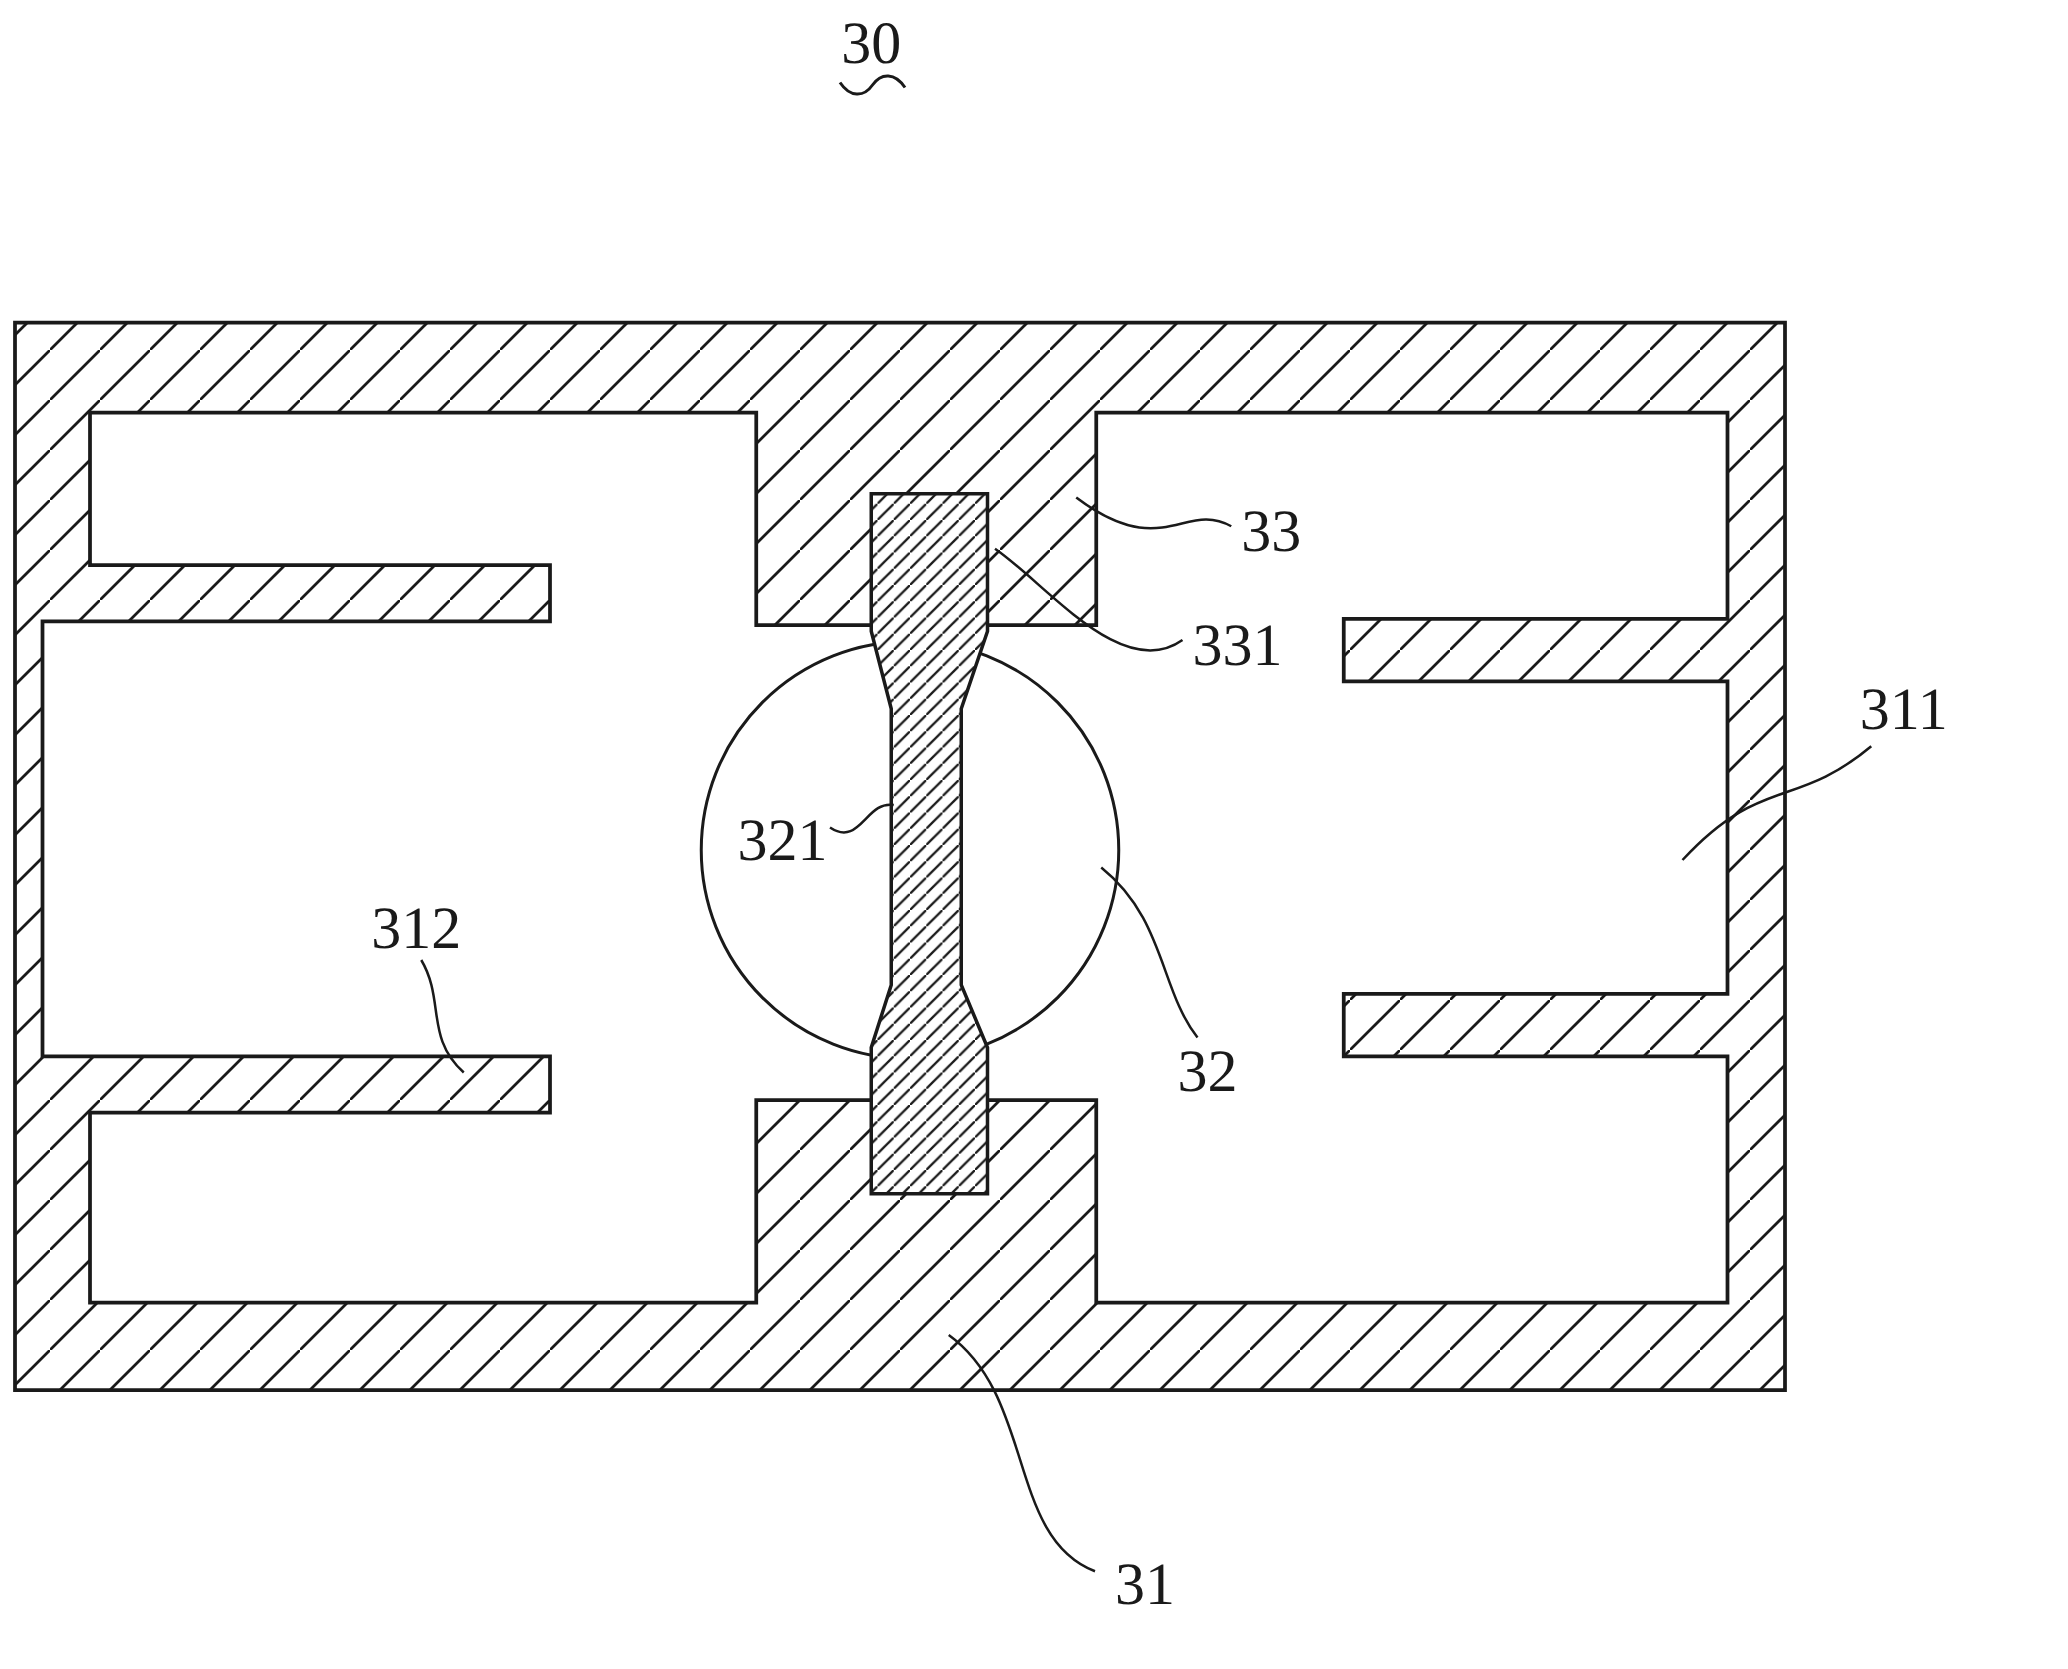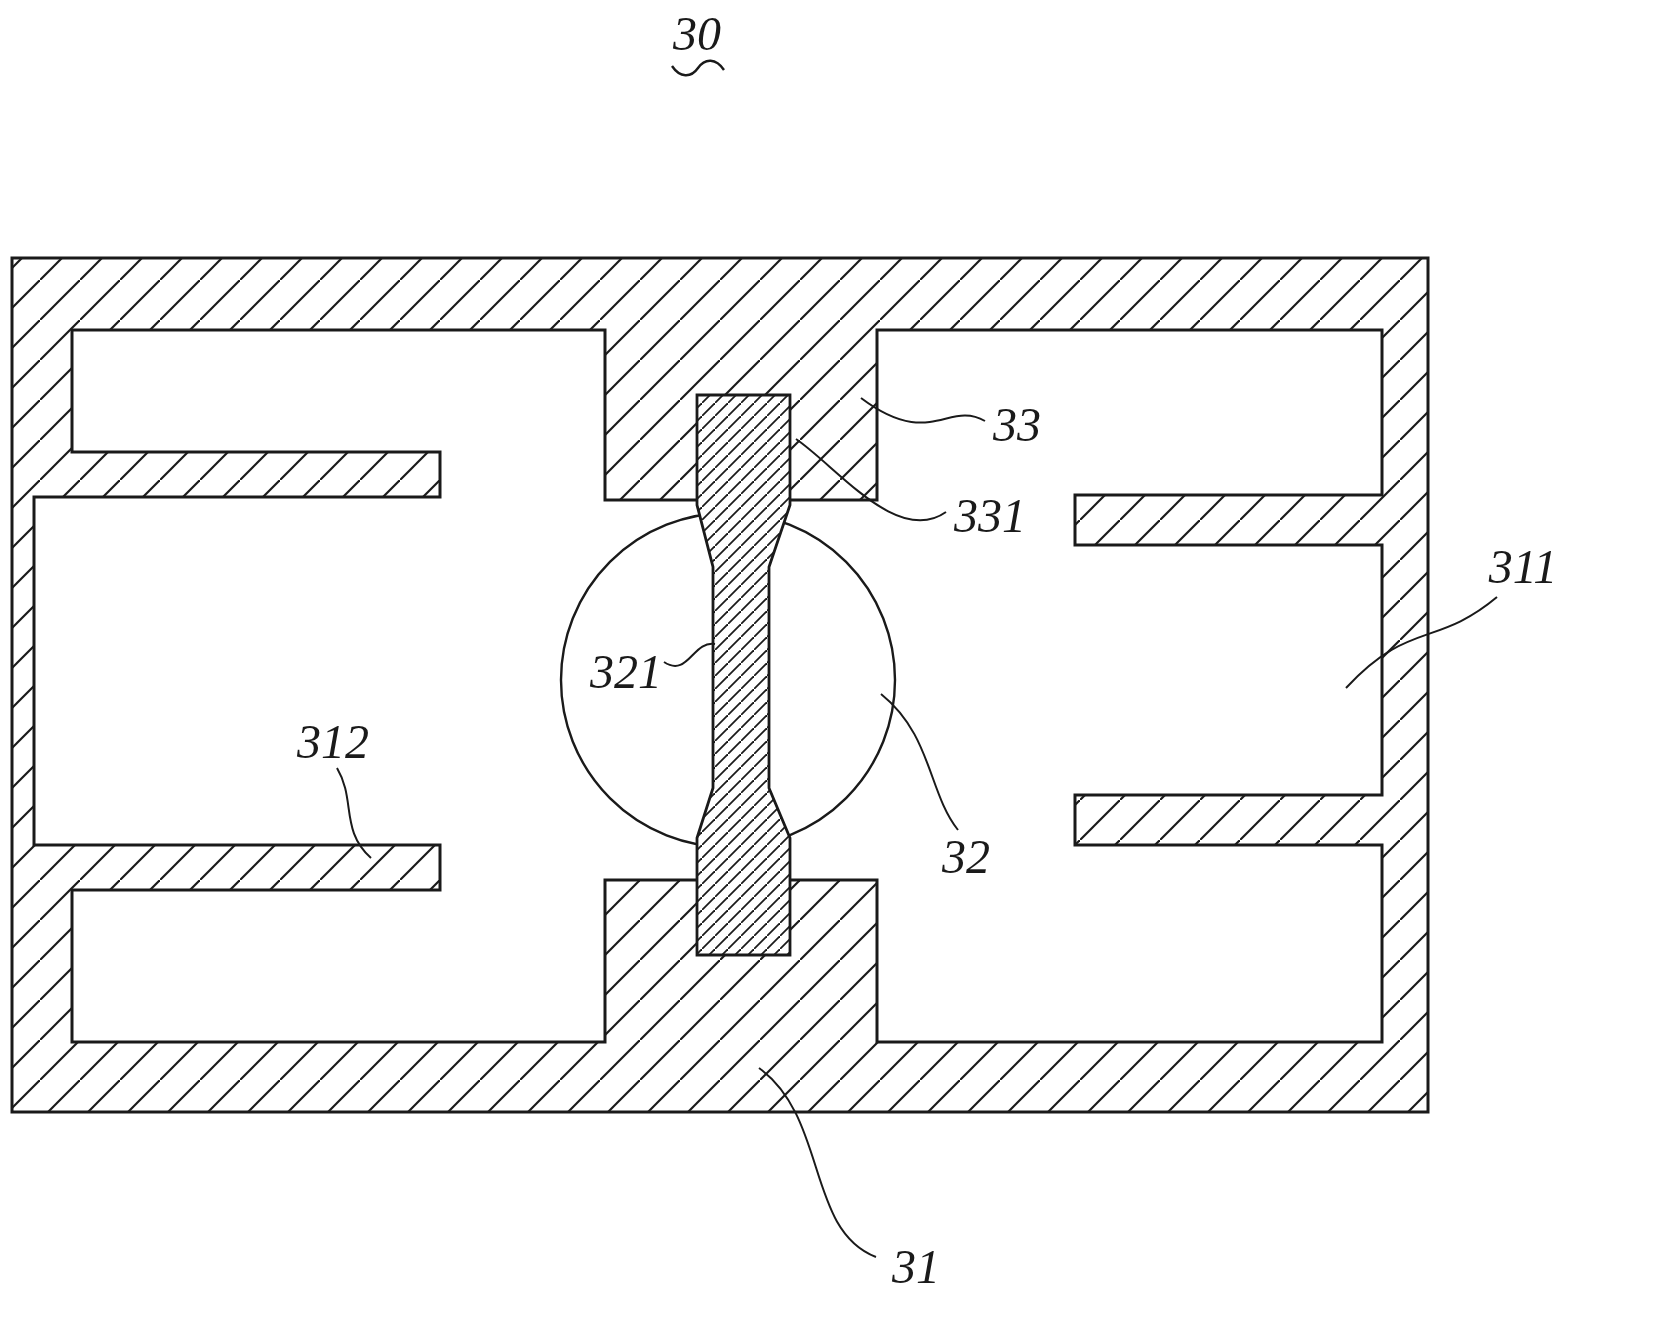--- a/index.html
+++ b/index.html
@@ -7,21 +7,20 @@
     padding: 0;
     background: #ffffff;
   }
   .canvas {
     position: relative;
     width: 1654px;
     height: 1335px;
     background: #ffffff;
     overflow: hidden;
     font-family: "Liberation Serif", serif;
-    font-style: italic;
   }
   svg text {
     font-family: "Liberation Serif", "DejaVu Serif", serif;
     font-size: 48px;
     fill: #1a1a1a;
   }
 </style>
 </head>
 <body>
 

